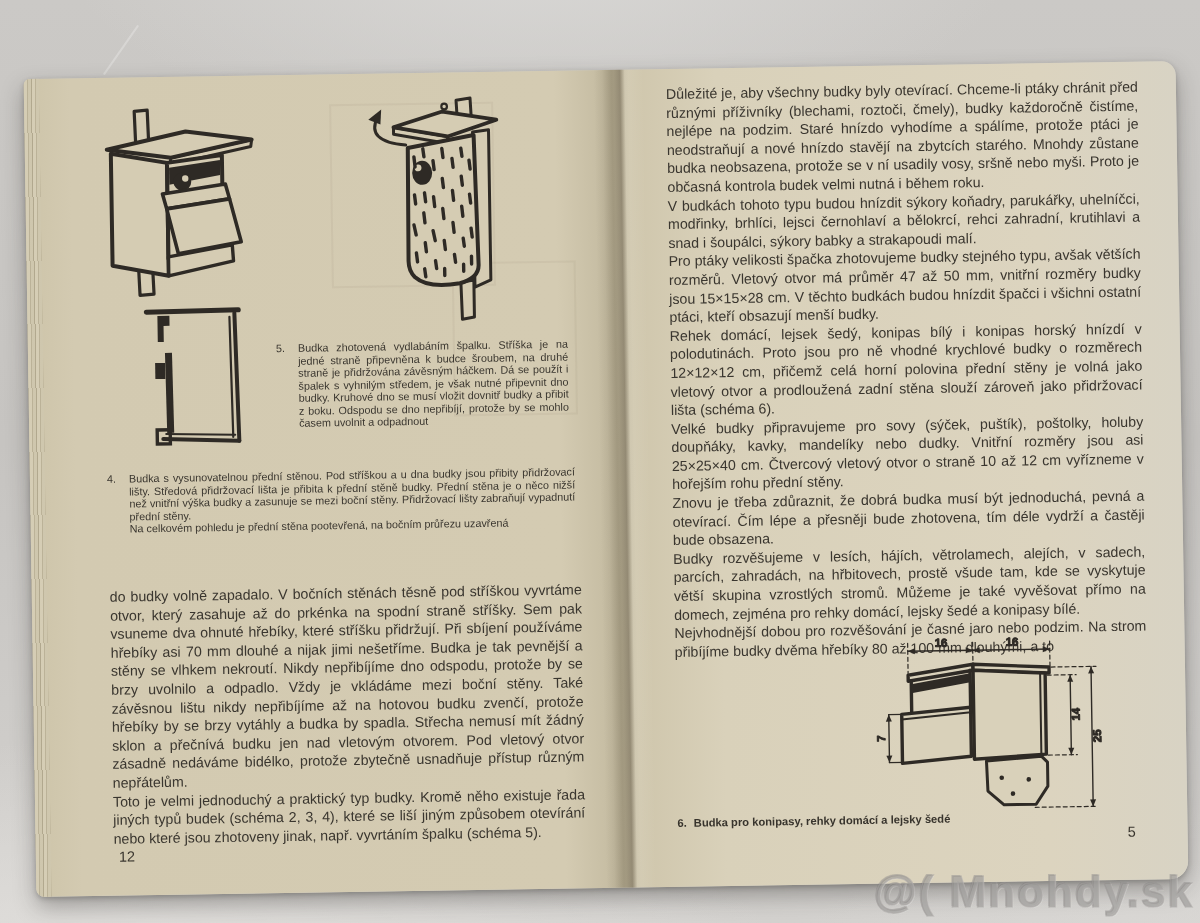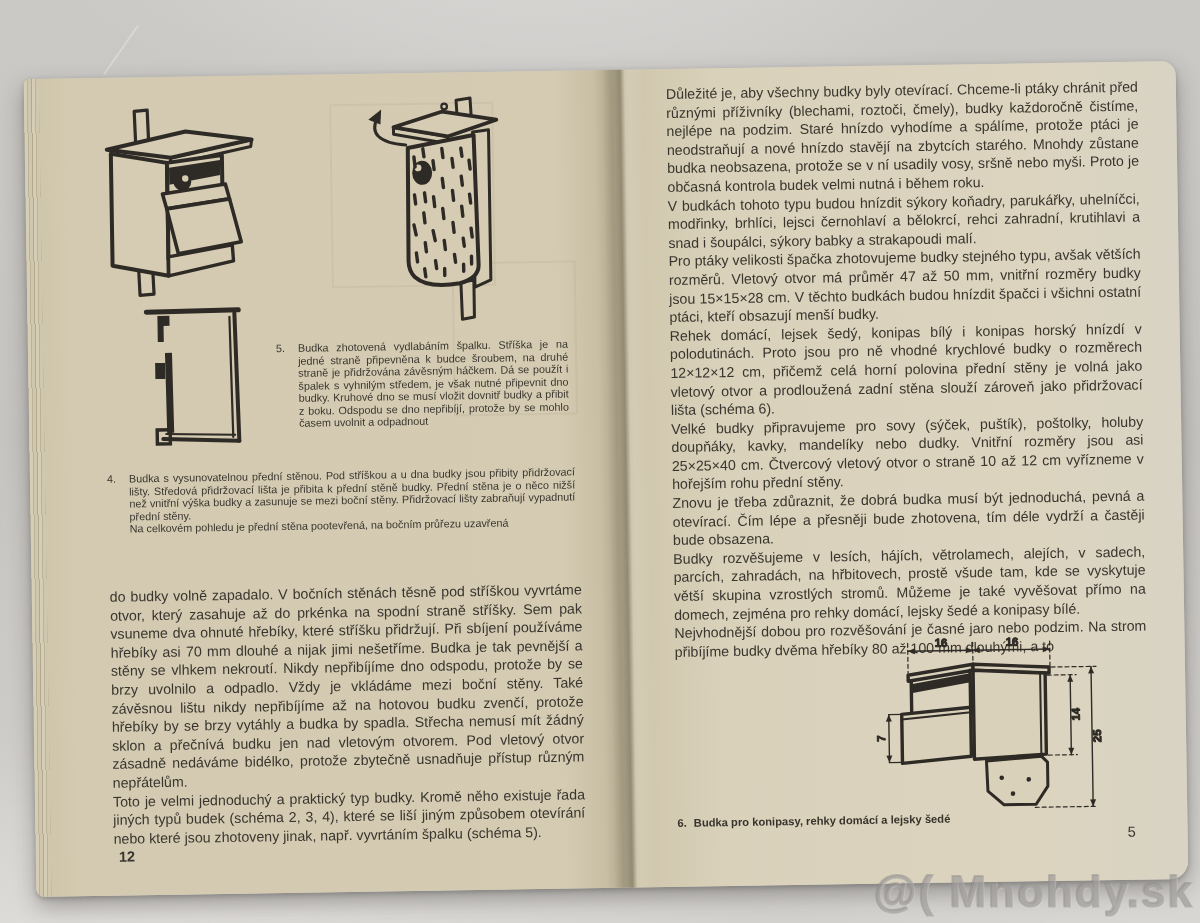--- a/index.html
+++ b/index.html
@@ -134,21 +134,21 @@
           <div class="captxt">Budka s vysunovatelnou přední stěnou. Pod stříškou a u dna budky jsou přibity přidržovací lišty. Středová přidržovací lišta je přibita k přední stěně budky. Přední stěna je o něco nižší než vnitřní výška budky a zasunuje se mezi boční stěny. Přidržovací lišty zabraňují vypadnutí přední stěny.</div>
           <div class="note">Na celkovém pohledu je přední stěna pootevřená, na bočním průřezu uzavřená</div>
         </div>
       </div>
 
       <div class="body-text abs" style="left:63px;top:510px;width:472px;">
         <p>do budky volně zapadalo. V bočních stěnách těsně pod stříškou vyvrtáme otvor, který zasahuje až do prkénka na spodní straně stříšky. Sem pak vsuneme dva ohnuté hřebíky, které stříšku přidržují. Při sbíjení používáme hřebíky asi 70 mm dlouhé a nijak jimi nešetříme. Budka je tak pevnější a stěny se vlhkem nekroutí. Nikdy nepřibíjíme dno odspodu, protože by se brzy uvolnilo a odpadlo. Vždy je vkládáme mezi boční stěny. Také závěsnou lištu nikdy nepřibíjíme až na hotovou budku zvenčí, protože hřebíky by se brzy vytáhly a budka by spadla. Střecha nemusí mít žádný sklon a přečnívá budku jen nad vletovým otvorem. Pod vletový otvor zásadně nedáváme bidélko, protože zbytečně usnadňuje přístup různým nepřátelům.</p>
         <p>Toto je velmi jednoduchý a praktický typ budky. Kromě něho existuje řada jiných typů budek (schéma 2, 3, 4), které se liší jiným způsobem otevírání nebo které jsou zhotoveny jinak, např. vyvrtáním špalku (schéma 5).</p>
       </div>
 
-      <div class="pagenum abs" style="left:68px;top:772px;font-weight:bold;">12</div>
+      <div class="pagenum abs" style="left:68px;top:772px;">12</div>
     </div>
 
     <div class="page right">
 
       <div class="body-text abs" style="left:42px;top:16px;width:472px;">
         <p>Důležité je, aby všechny budky byly otevírací. Chceme-li ptáky chránit před různými příživníky (blechami, roztoči, čmely), budky každoročně čistíme, nejlépe na podzim. Staré hnízdo vyhodíme a spálíme, protože ptáci je neodstraňují a nové hnízdo stavějí na zbytcích starého. Mnohdy zůstane budka neobsazena, protože se v ní usadily vosy, sršně nebo myši. Proto je občasná kontrola budek velmi nutná i během roku.</p>
         <p>V budkách tohoto typu budou hnízdit sýkory koňadry, parukářky, uhelníčci, modřinky, brhlíci, lejsci černohlaví a bělokrcí, rehci zahradní, krutihlavi a snad i šoupálci, sýkory babky a strakapoudi malí.</p>
         <p>Pro ptáky velikosti špačka zhotovujeme budky stejného typu, avšak větších rozměrů. Vletový otvor má průměr 47 až 50 mm, vnitřní rozměry budky jsou 15×15×28 cm. V těchto budkách budou hnízdit špačci i všichni ostatní ptáci, kteří obsazují menší budky.</p>
         <p>Rehek domácí, lejsek šedý, konipas bílý i konipas horský hnízdí v polodutinách. Proto jsou pro ně vhodné krychlové budky o rozměrech 12×12×12 cm, přičemž celá horní polovina přední stěny je volná jako vletový otvor a prodloužená zadní stěna slouží zároveň jako přidržovací lišta (schéma 6).</p>
         <p>Velké budky připravujeme pro sovy (sýček, puštík), poštolky, holuby doupňáky, kavky, mandelíky nebo dudky. Vnitřní rozměry jsou asi 25×25×40 cm. Čtvercový vletový otvor o straně 10 až 12 cm vyřízneme v hořejším rohu přední stěny.</p>

